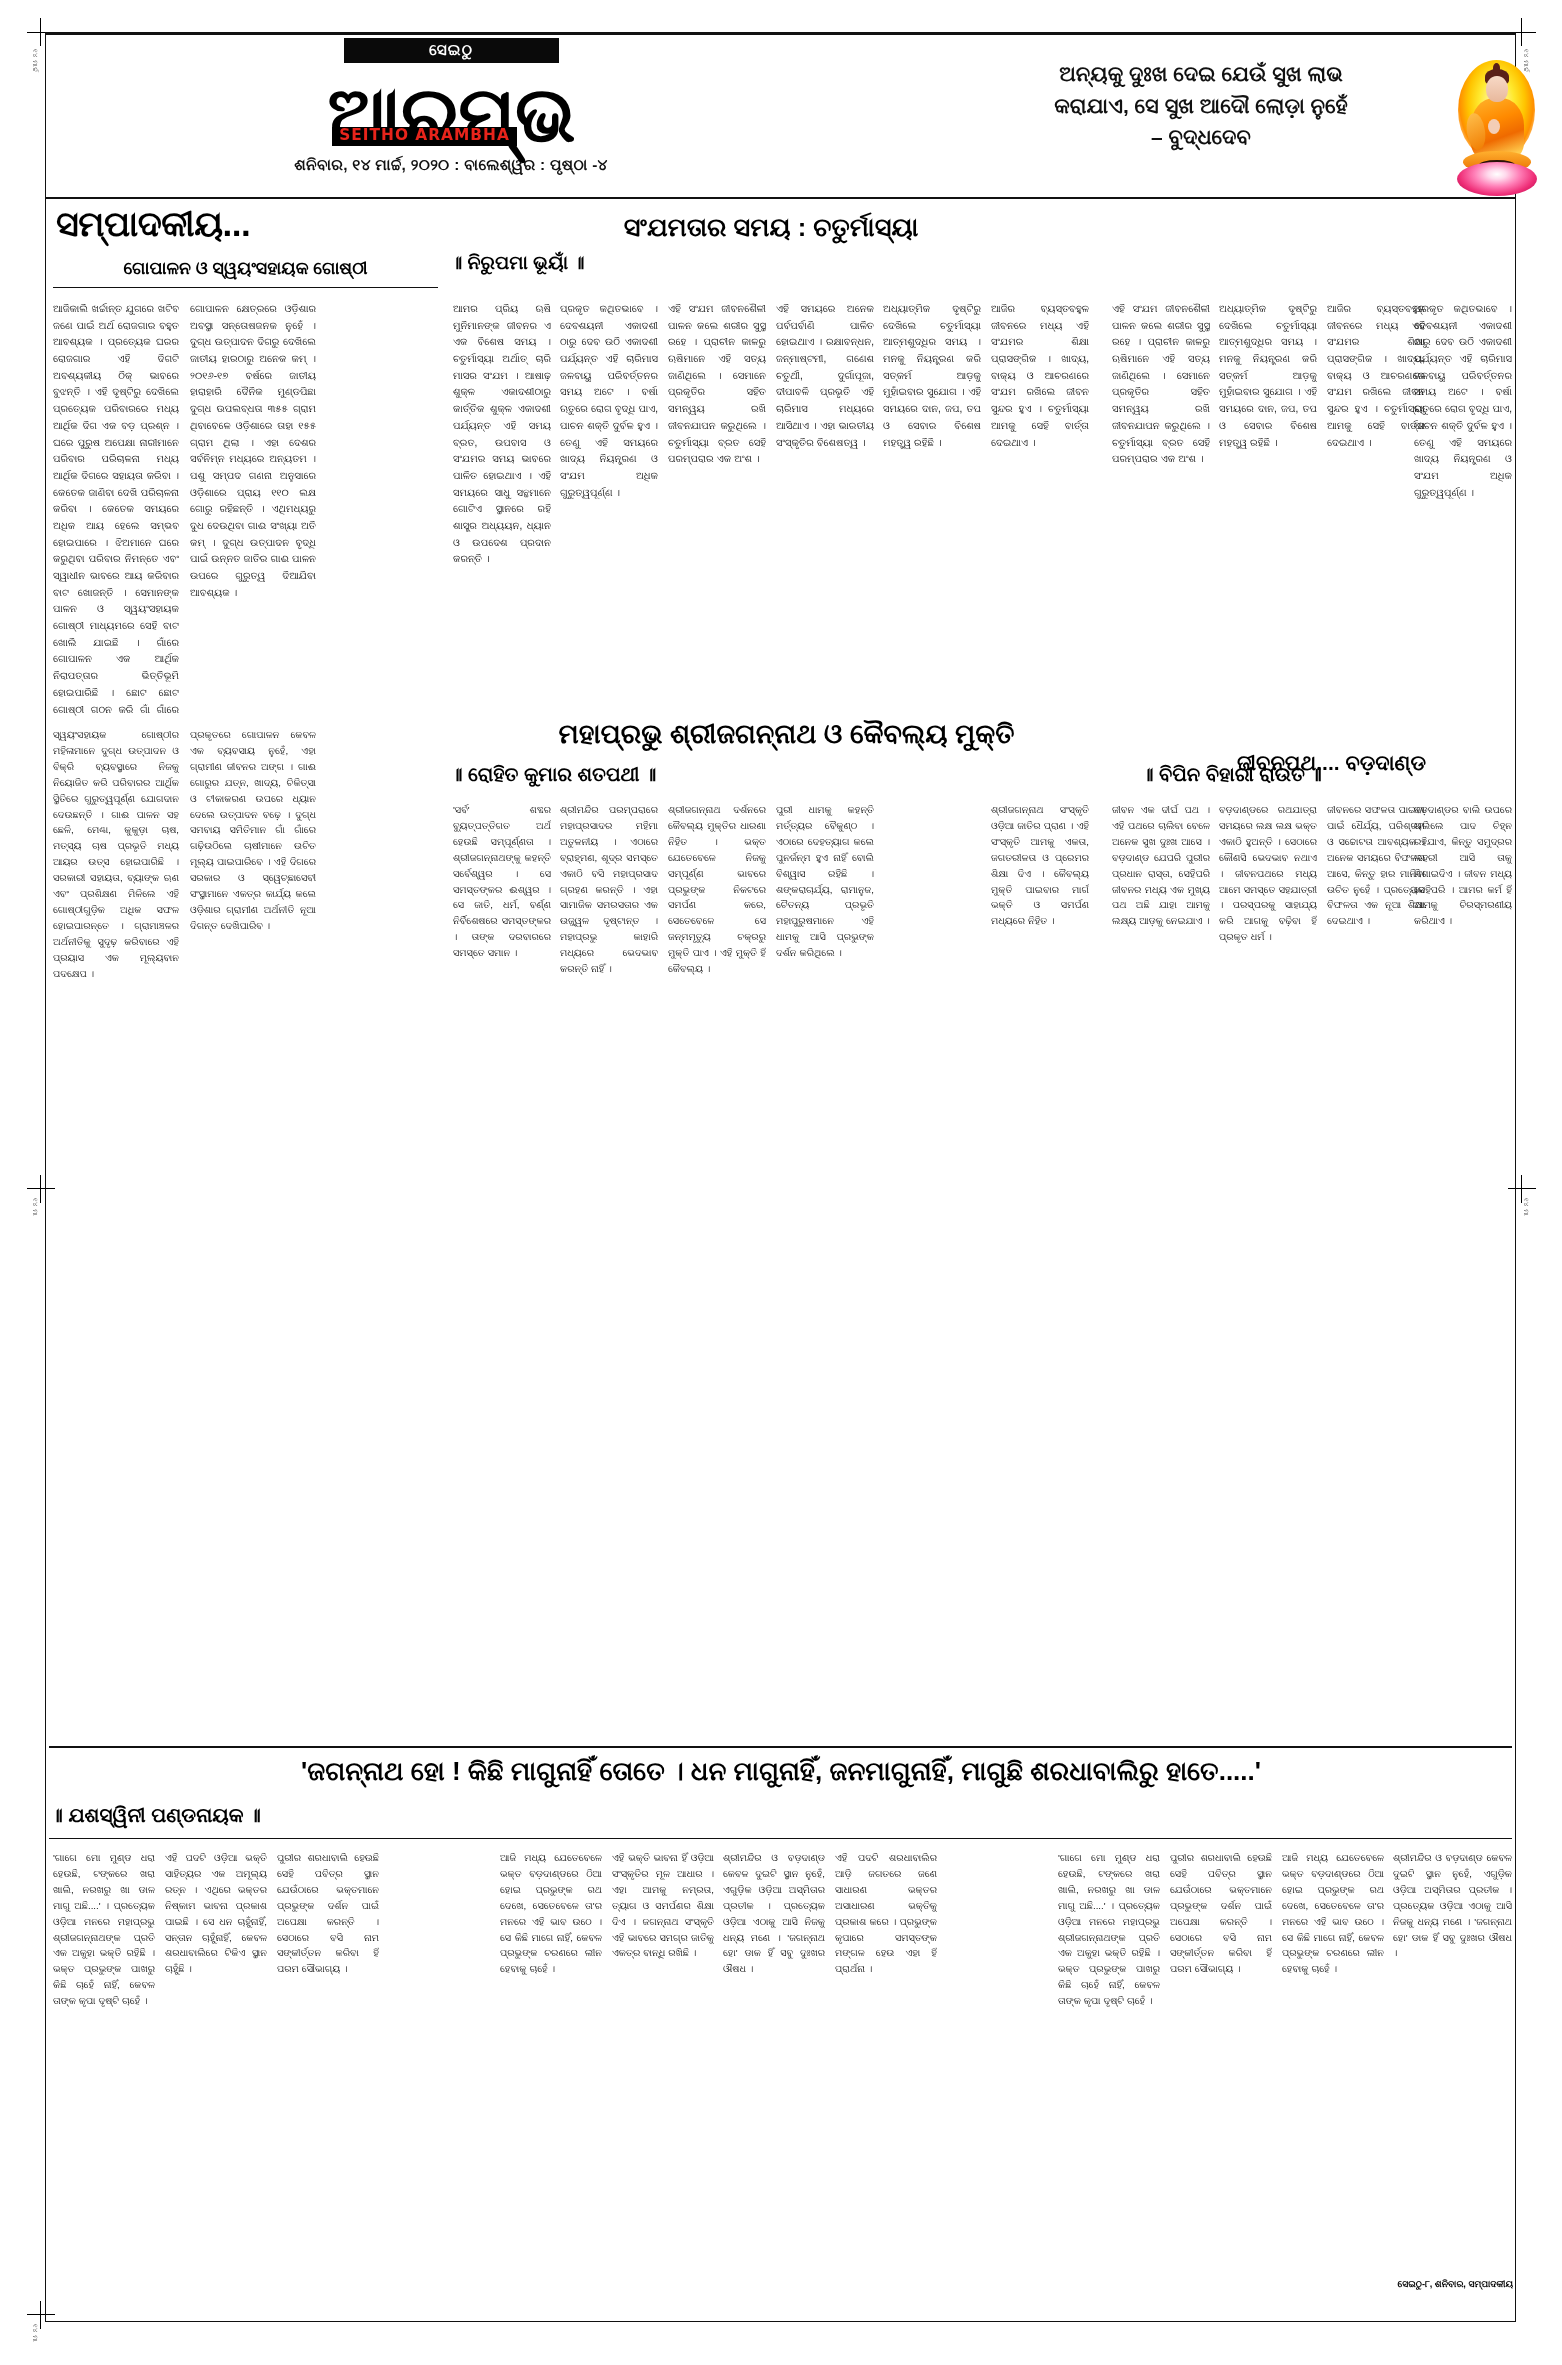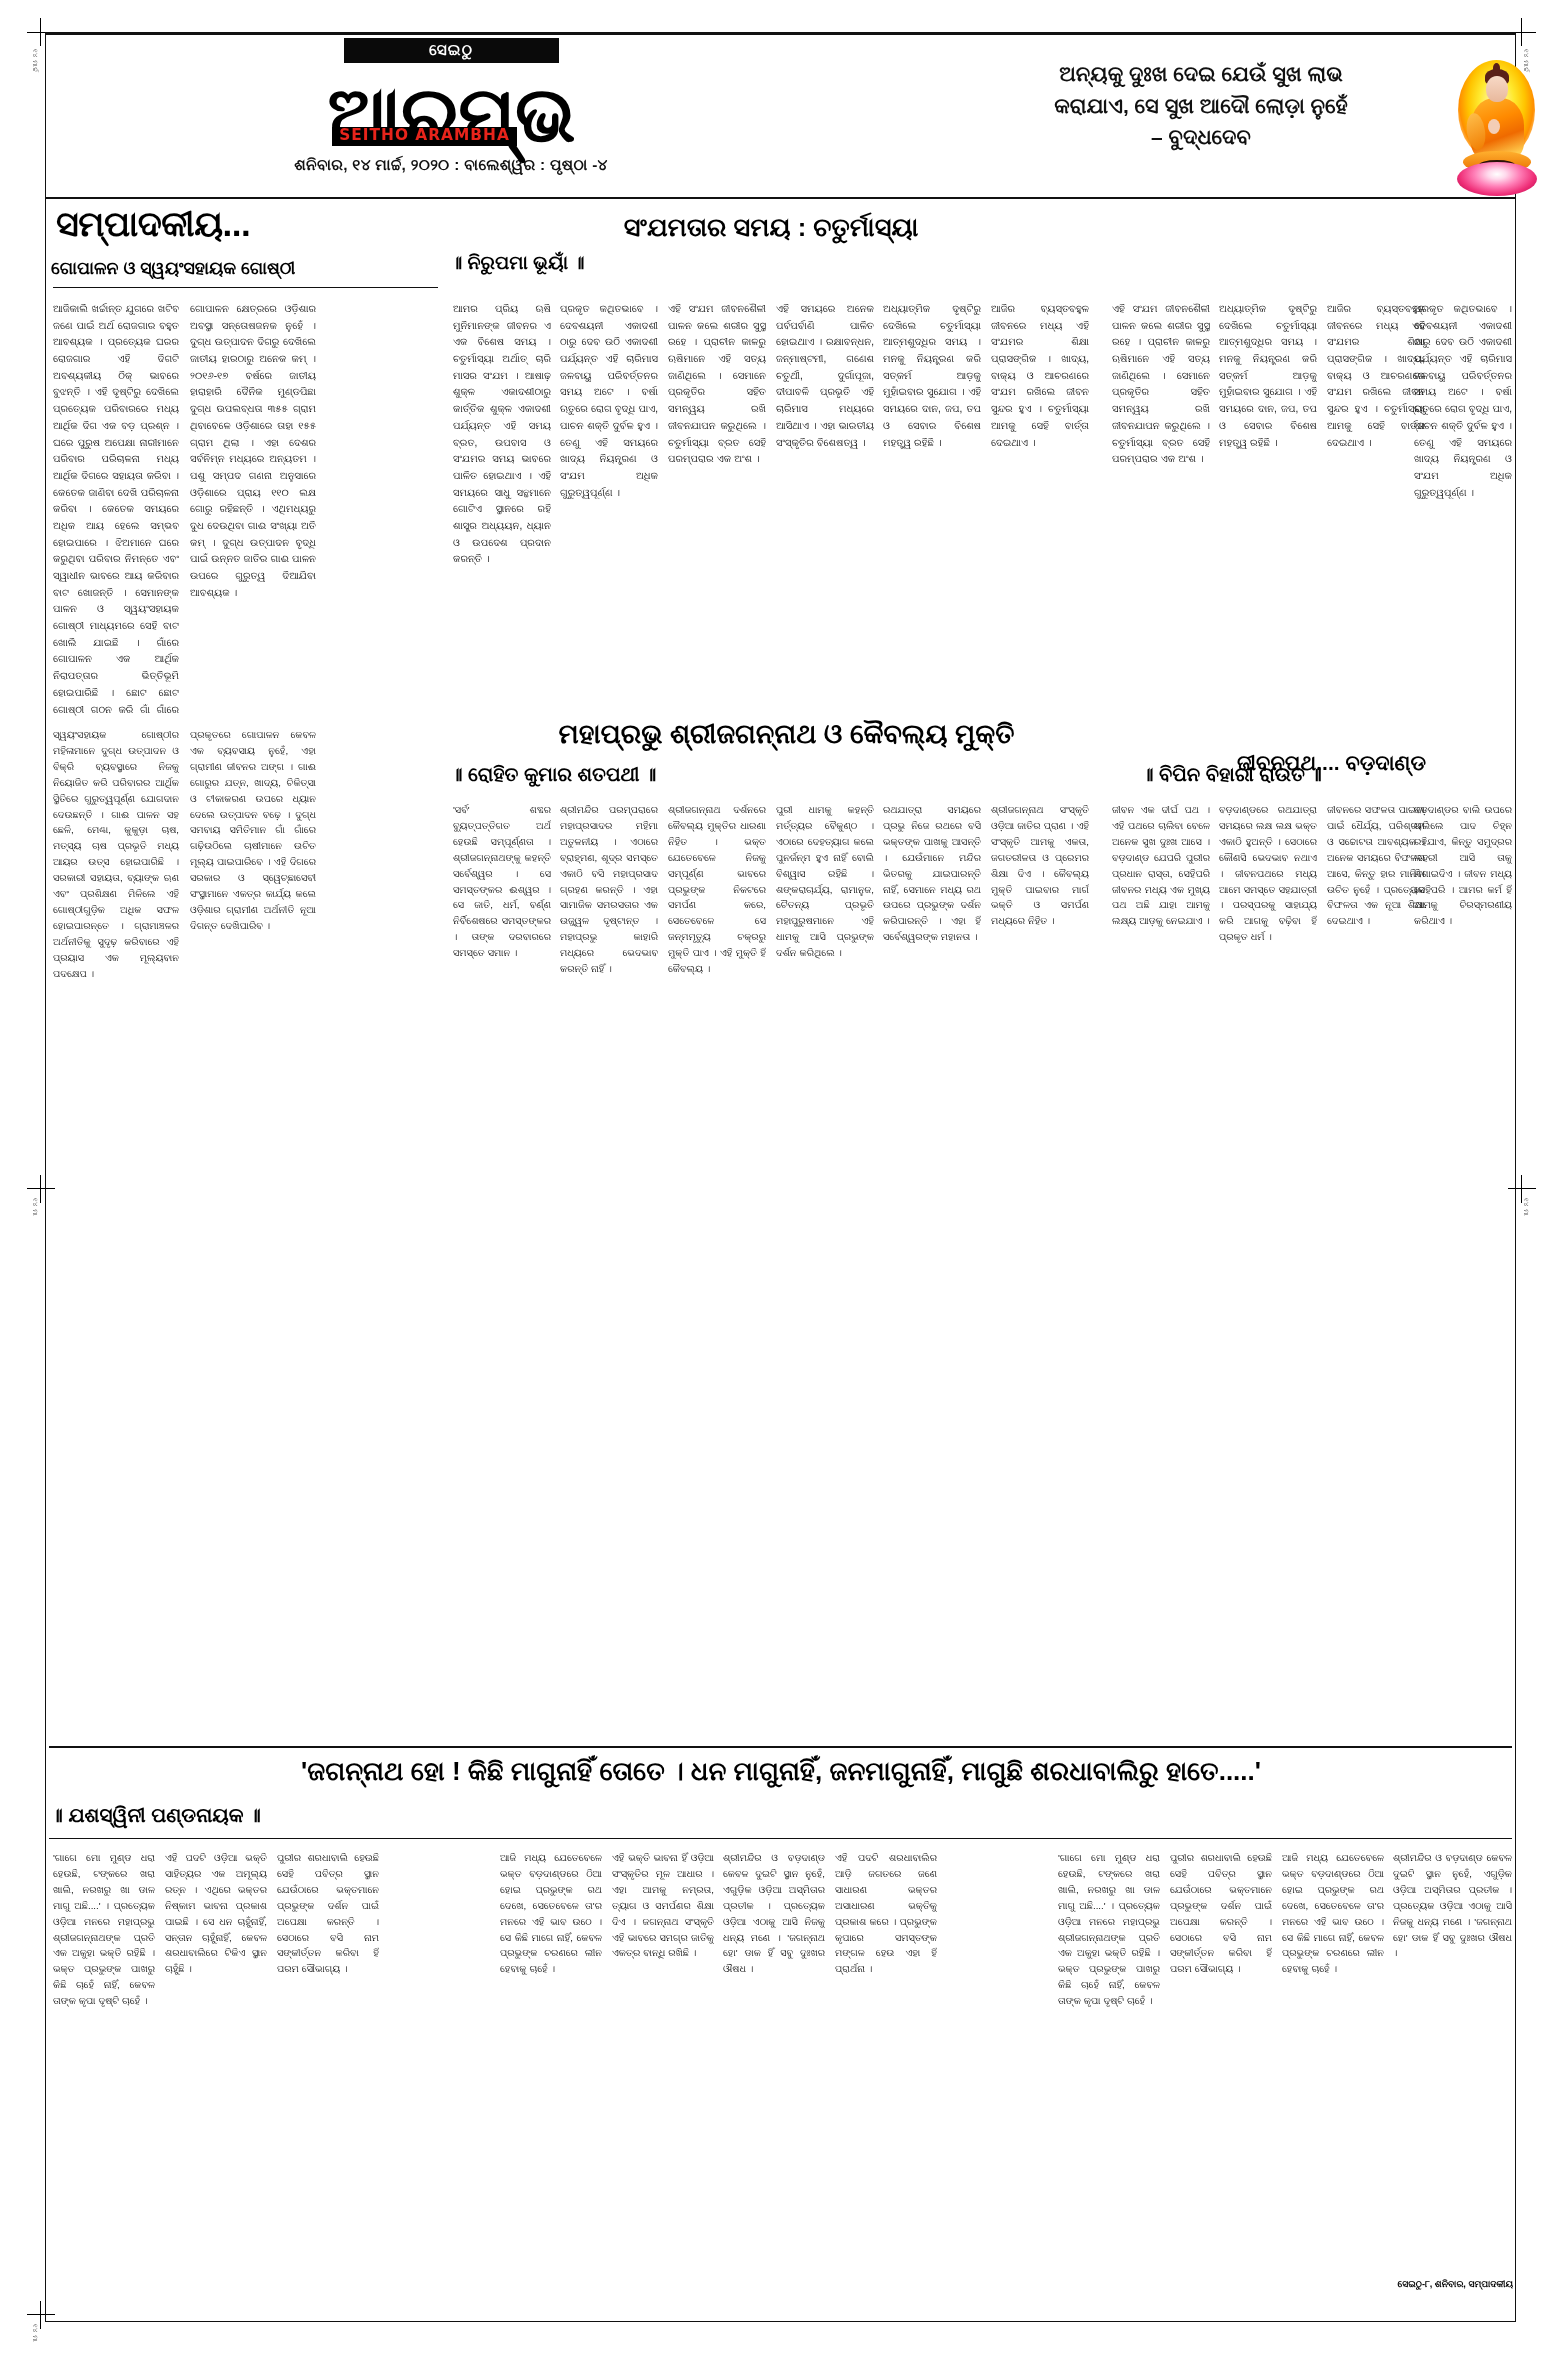--- a/index.html
+++ b/index.html
@@ -231,20 +231,21 @@
   }
   .head-editorial {
     font-size: 35px;
     font-weight: bold;
     letter-spacing: -0.5px;
     line-height: 1;
   }
   .head-sub {
     font-size: 17.4px;
     font-weight: bold;
+    text-align: center;
     line-height: 1.1;
   }
   .byline {
     font-size: 16px;
     font-weight: bold;
     text-align: left;
     line-height: 1.2;
   }
 
   
@@ -339,21 +340,20 @@
   <div class="sec head-main" style="left:1142px; top:752px; width:379px; font-size:21px;">ଜୀବନପଥ.... ବଡ଼ଦାଣ୍ଡ</div>
   <div class="sec byline" style="left:1142px; top:763px; width:379px; font-size:19.5px;">॥ ବିପିନ ବିହାରୀ ରାଉତ ॥</div>
 
   <div class="col col-narrow" style="left:53px; top:727px; width:126px; height:999px;">ସ୍ୱୟଂସହାୟକ ଗୋଷ୍ଠୀର ମହିଳାମାନେ ଦୁଗ୍ଧ ଉତ୍ପାଦନ ଓ ବିକ୍ରି ବ୍ୟବସ୍ଥାରେ ନିଜକୁ ନିୟୋଜିତ କରି ପରିବାରର ଆର୍ଥିକ ସ୍ଥିତିରେ ଗୁରୁତ୍ୱପୂର୍ଣ୍ଣ ଯୋଗଦାନ ଦେଉଛନ୍ତି । ଗାଈ ପାଳନ ସହ ଛେଳି, ମେଣ୍ଢା, କୁକୁଡ଼ା ଚାଷ, ମତ୍ସ୍ୟ ଚାଷ ପ୍ରଭୃତି ମଧ୍ୟ ଆୟର ଉତ୍ସ ହୋଇପାରିଛି । ସରକାରୀ ସହାୟତା, ବ୍ୟାଙ୍କ ଋଣ ଏବଂ ପ୍ରଶିକ୍ଷଣ ମିଳିଲେ ଏହି ଗୋଷ୍ଠୀଗୁଡ଼ିକ ଅଧିକ ସଫଳ ହୋଇପାରନ୍ତେ । ଗ୍ରାମାଞ୍ଚଳର ଅର୍ଥନୀତିକୁ ସୁଦୃଢ଼ କରିବାରେ ଏହି ପ୍ରୟାସ ଏକ ମୂଲ୍ୟବାନ ପଦକ୍ଷେପ ।</div>
   <div class="col col-narrow" style="left:190px; top:727px; width:126px; height:999px;">ପ୍ରକୃତରେ ଗୋପାଳନ କେବଳ ଏକ ବ୍ୟବସାୟ ନୁହେଁ, ଏହା ଗ୍ରାମୀଣ ଜୀବନର ଅଙ୍ଗ । ଗାଈ ଗୋରୁର ଯତ୍ନ, ଖାଦ୍ୟ, ଚିକିତ୍ସା ଓ ଟୀକାକରଣ ଉପରେ ଧ୍ୟାନ ଦେଲେ ଉତ୍ପାଦନ ବଢ଼େ । ଦୁଗ୍ଧ ସମବାୟ ସମିତିମାନ ଗାଁ ଗାଁରେ ଗଢ଼ିଉଠିଲେ ଚାଷୀମାନେ ଉଚିତ ମୂଲ୍ୟ ପାଇପାରିବେ । ଏହି ଦିଗରେ ସରକାର ଓ ସ୍ୱେଚ୍ଛାସେବୀ ସଂସ୍ଥାମାନେ ଏକତ୍ର କାର୍ଯ୍ୟ କଲେ ଓଡ଼ିଶାର ଗ୍ରାମୀଣ ଅର୍ଥନୀତି ନୂଆ ଦିଗନ୍ତ ଦେଖିପାରିବ ।</div>
 
   <div class="col col-narrow" style="left:453px; top:802px; width:98px; height:924px;">'ସର୍ବ' ଶବ୍ଦର ବ୍ୟୁତ୍ପତ୍ତିଗତ ଅର୍ଥ ହେଉଛି ସମ୍ପୂର୍ଣ୍ଣତା । ଶ୍ରୀଜଗନ୍ନାଥଙ୍କୁ କହନ୍ତି ସର୍ବେଶ୍ୱର । ସେ ସମସ୍ତଙ୍କର ଈଶ୍ୱର । ସେ ଜାତି, ଧର୍ମ, ବର୍ଣ୍ଣ ନିର୍ବିଶେଷରେ ସମସ୍ତଙ୍କର । ତାଙ୍କ ଦରବାରରେ ସମସ୍ତେ ସମାନ ।</div>
   <div class="col col-narrow" style="left:560px; top:802px; width:98px; height:924px;">ଶ୍ରୀମନ୍ଦିର ପରମ୍ପରାରେ ମହାପ୍ରସାଦର ମହିମା ଅତୁଳନୀୟ । ଏଠାରେ ବ୍ରାହ୍ମଣ, ଶୂଦ୍ର ସମସ୍ତେ ଏକାଠି ବସି ମହାପ୍ରସାଦ ଗ୍ରହଣ କରନ୍ତି । ଏହା ସାମାଜିକ ସମରସତାର ଏକ ଉଜ୍ଜ୍ୱଳ ଦୃଷ୍ଟାନ୍ତ । ମହାପ୍ରଭୁ କାହାରି ମଧ୍ୟରେ ଭେଦଭାବ କରନ୍ତି ନାହିଁ ।</div>
   <div class="col col-narrow" style="left:668px; top:802px; width:98px; height:924px;">ଶ୍ରୀଜଗନ୍ନାଥ ଦର୍ଶନରେ କୈବଲ୍ୟ ମୁକ୍ତିର ଧାରଣା ନିହିତ । ଭକ୍ତ ଯେତେବେଳେ ନିଜକୁ ସମ୍ପୂର୍ଣ୍ଣ ଭାବରେ ପ୍ରଭୁଙ୍କ ନିକଟରେ ସମର୍ପଣ କରେ, ସେତେବେଳେ ସେ ଜନ୍ମମୃତ୍ୟୁ ଚକ୍ରରୁ ମୁକ୍ତି ପାଏ । ଏହି ମୁକ୍ତି ହିଁ କୈବଲ୍ୟ ।</div>
   <div class="col col-narrow" style="left:776px; top:802px; width:98px; height:924px;">ପୁରୀ ଧାମକୁ କହନ୍ତି ମର୍ତ୍ତ୍ୟର ବୈକୁଣ୍ଠ । ଏଠାରେ ଦେହତ୍ୟାଗ କଲେ ପୁନର୍ଜନ୍ମ ହୁଏ ନାହିଁ ବୋଲି ବିଶ୍ୱାସ ରହିଛି । ଶଙ୍କରାଚାର୍ଯ୍ୟ, ରାମାନୁଜ, ଚୈତନ୍ୟ ପ୍ରଭୃତି ମହାପୁରୁଷମାନେ ଏହି ଧାମକୁ ଆସି ପ୍ରଭୁଙ୍କ ଦର୍ଶନ କରିଥିଲେ ।</div>
-  <div class="col col-narrow" style="left:883px; top:802px; width:98px; height:924px;">ରଥଯାତ୍ରା ସମୟରେ ପ୍ରଭୁ ନିଜେ ରଥରେ ବସି ଭକ୍ତଙ୍କ ପାଖକୁ ଆସନ୍ତି । ଯେଉଁମାନେ ମନ୍ଦିର ଭିତରକୁ ଯାଇପାରନ୍ତି ନାହିଁ, ସେମାନେ ମଧ୍ୟ ରଥ ଉପରେ ପ୍ରଭୁଙ୍କ ଦର୍ଶନ କରିପାରନ୍ତି । ଏହା ହିଁ ସର୍ବେଶ୍ୱରଙ୍କ ମହାନତା ।</div>
   <div class="col col-narrow" style="left:991px; top:802px; width:98px; height:924px;">ଶ୍ରୀଜଗନ୍ନାଥ ସଂସ୍କୃତି ଓଡ଼ିଆ ଜାତିର ପ୍ରାଣ । ଏହି ସଂସ୍କୃତି ଆମକୁ ଏକତା, ଜଗତରୀଳତା ଓ ପ୍ରେମର ଶିକ୍ଷା ଦିଏ । କୈବଲ୍ୟ ମୁକ୍ତି ପାଇବାର ମାର୍ଗ ଭକ୍ତି ଓ ସମର୍ପଣ ମଧ୍ୟରେ ନିହିତ ।</div>
 
   <div class="col col-narrow" style="left:1112px; top:802px; width:98px; height:924px;">ଜୀବନ ଏକ ଦୀର୍ଘ ପଥ । ଏହି ପଥରେ ଚାଲିବା ବେଳେ ଅନେକ ସୁଖ ଦୁଃଖ ଆସେ । ବଡ଼ଦାଣ୍ଡ ଯେପରି ପୁରୀର ପ୍ରଧାନ ରାସ୍ତା, ସେହିପରି ଜୀବନର ମଧ୍ୟ ଏକ ମୁଖ୍ୟ ପଥ ଅଛି ଯାହା ଆମକୁ ଲକ୍ଷ୍ୟ ଆଡ଼କୁ ନେଇଯାଏ ।</div>
   <div class="col col-narrow" style="left:1219px; top:802px; width:98px; height:924px;">ବଡ଼ଦାଣ୍ଡରେ ରଥଯାତ୍ରା ସମୟରେ ଲକ୍ଷ ଲକ୍ଷ ଭକ୍ତ ଏକାଠି ହୁଅନ୍ତି । ସେଠାରେ କୌଣସି ଭେଦଭାବ ନଥାଏ । ଜୀବନପଥରେ ମଧ୍ୟ ଆମେ ସମସ୍ତେ ସହଯାତ୍ରୀ । ପରସ୍ପରକୁ ସାହାଯ୍ୟ କରି ଆଗକୁ ବଢ଼ିବା ହିଁ ପ୍ରକୃତ ଧର୍ମ ।</div>
   <div class="col col-narrow" style="left:1327px; top:802px; width:98px; height:924px;">ଜୀବନରେ ସଫଳତା ପାଇବା ପାଇଁ ଧୈର୍ଯ୍ୟ, ପରିଶ୍ରମ ଓ ସଚ୍ଚୋଟତା ଆବଶ୍ୟକ । ଅନେକ ସମୟରେ ବିଫଳତା ଆସେ, କିନ୍ତୁ ହାର ମାନିବା ଉଚିତ ନୁହେଁ । ପ୍ରତ୍ୟେକ ବିଫଳତା ଏକ ନୂଆ ଶିକ୍ଷା ଦେଇଥାଏ ।</div>
   <div class="col col-narrow" style="left:1414px; top:802px; width:98px; height:924px;">ବଡ଼ଦାଣ୍ଡର ବାଲି ଉପରେ ଚାଲିଲେ ପାଦ ଚିହ୍ନ ରହିଯାଏ, କିନ୍ତୁ ସମୁଦ୍ରର ଲହରୀ ଆସି ତାକୁ ମିଶାଇଦିଏ । ଜୀବନ ମଧ୍ୟ ସେହିପରି । ଆମର କର୍ମ ହିଁ ଆମକୁ ଚିରସ୍ମରଣୀୟ କରିଥାଏ ।</div>
 
   <div class="hrule" style="left:49px; top:1746px; width:1463px; height:1.5px;"></div>
 
   <div class="sec head-main" style="left:51px; top:1758px; width:1460px; font-size:26px;">'ଜଗନ୍ନାଥ ହୋ ! କିଛି ମାଗୁନାହିଁ ତୋତେ । ଧନ ମାଗୁନାହିଁ, ଜନମାଗୁନାହିଁ, ମାଗୁଛି ଶରଧାବାଲିରୁ ହାତେ.....'</div>

